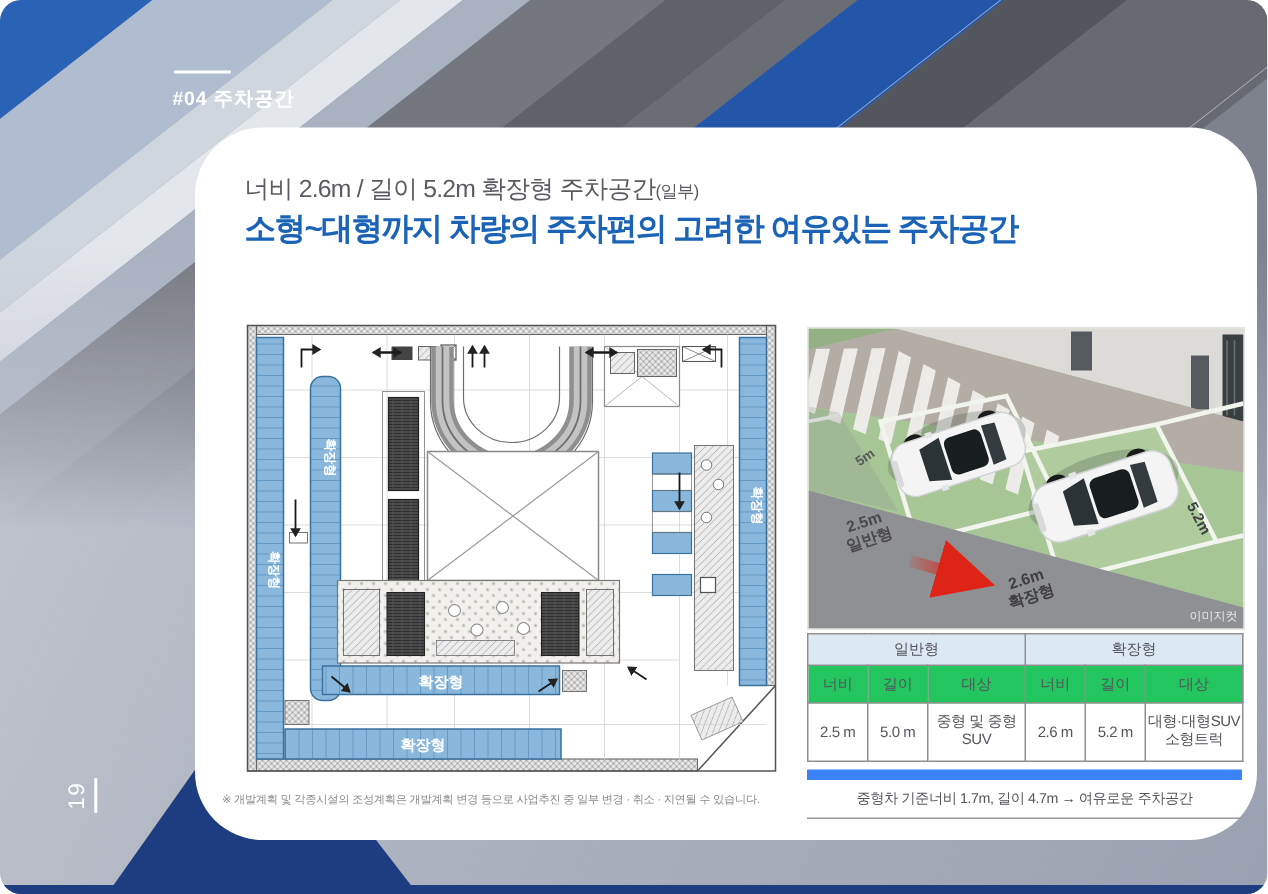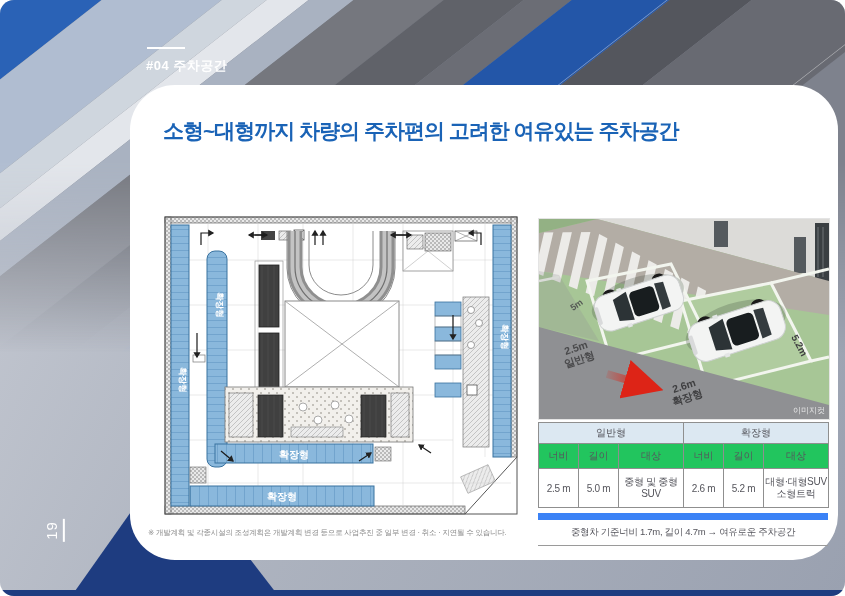--- a/index.html
+++ b/index.html
@@ -10,21 +10,21 @@
   .band{position:absolute;left:0;top:0;width:100%;height:360px;background:#7e828d;overflow:hidden;
         -webkit-mask-image:linear-gradient(to bottom,#000 45%,transparent 98%);
         mask-image:linear-gradient(to bottom,#000 45%,transparent 98%);}
   .band .st{position:absolute;top:-30px;height:420px;transform:skewX(-52deg);transform-origin:top left;}
   
   .bottom-bar{position:absolute;left:0;bottom:0;width:100%;height:6px;background:#1e3c80;}
   .navy-tri{position:absolute;left:60px;bottom:0;width:230px;height:140px;background:#1e3c80;
             clip-path:polygon(5% 100%,48% 0,95% 100%);}
   .hair{position:absolute;width:1px;background:rgba(255,255,255,.55);transform:skewX(-52deg);transform-origin:bottom left;}
   
-  .section-tag{position:absolute;left:146px;top:57px;color:#fff;font-size:13px;font-weight:bold;letter-spacing:.5px;}
+  .section-tag{position:absolute;left:115px;top:57px;color:#fff;font-size:13px;font-weight:bold;letter-spacing:.5px;}
   .section-tag:before{content:"";position:absolute;left:1px;top:-10px;width:38px;height:2px;background:#fff;}
   .brand{position:absolute;right:24px;top:49px;display:flex;align-items:center;gap:8px;}
   .brand .badge{background:#f5f8fc;color:#1e55ab;font-weight:bold;font-size:12px;padding:3px 8px;border-radius:6px;}
   .brand .bname{color:#fff;font-weight:bold;font-size:27px;letter-spacing:-1px;}
   .brand .bsuffix{color:#fff;font-size:13px;margin-top:6px;}
   
   .card{position:absolute;left:130px;top:85px;width:708px;height:475px;background:#fff;border-radius:45px;}
   .headline{position:absolute;left:33px;top:30px;line-height:1.35;}
   .h-sub{font-size:16.5px;color:#5a5a63;letter-spacing:-0.5px;}
   .h-sub small{font-size:11.5px;}
@@ -70,20 +70,21 @@
   </div>
 
   <div class="hair" style="left:175px;bottom:0;height:250px;"></div>
   <div class="navy-tri"></div>
 
   <div class="section-tag">#04 주차공간</div>
 
   <div class="card">
 
     <div class="headline">
+      <div class="h-sub"><span>너비 2.6m / 길이 5.2m 확장형 주차공간</span><small>(일부)</small></div>
       <div class="h-main">소형~대형까지 차량의 주차편의 고려한 여유있는 주차공간</div>
     </div>
 
     <svg class="plan" width="357" height="302" viewBox="0 0 357 302">
       <defs>
         <pattern id="pScreen" width="4" height="4" patternUnits="userSpaceOnUse">
           <rect width="4" height="4" fill="#e9e9e9"></rect>
           <path d="M0,0L4,4 M4,0L0,4" stroke="#9a9a9a" stroke-width="0.6"></path>
         </pattern>
         <pattern id="pStallV" width="18" height="7" patternUnits="userSpaceOnUse">

